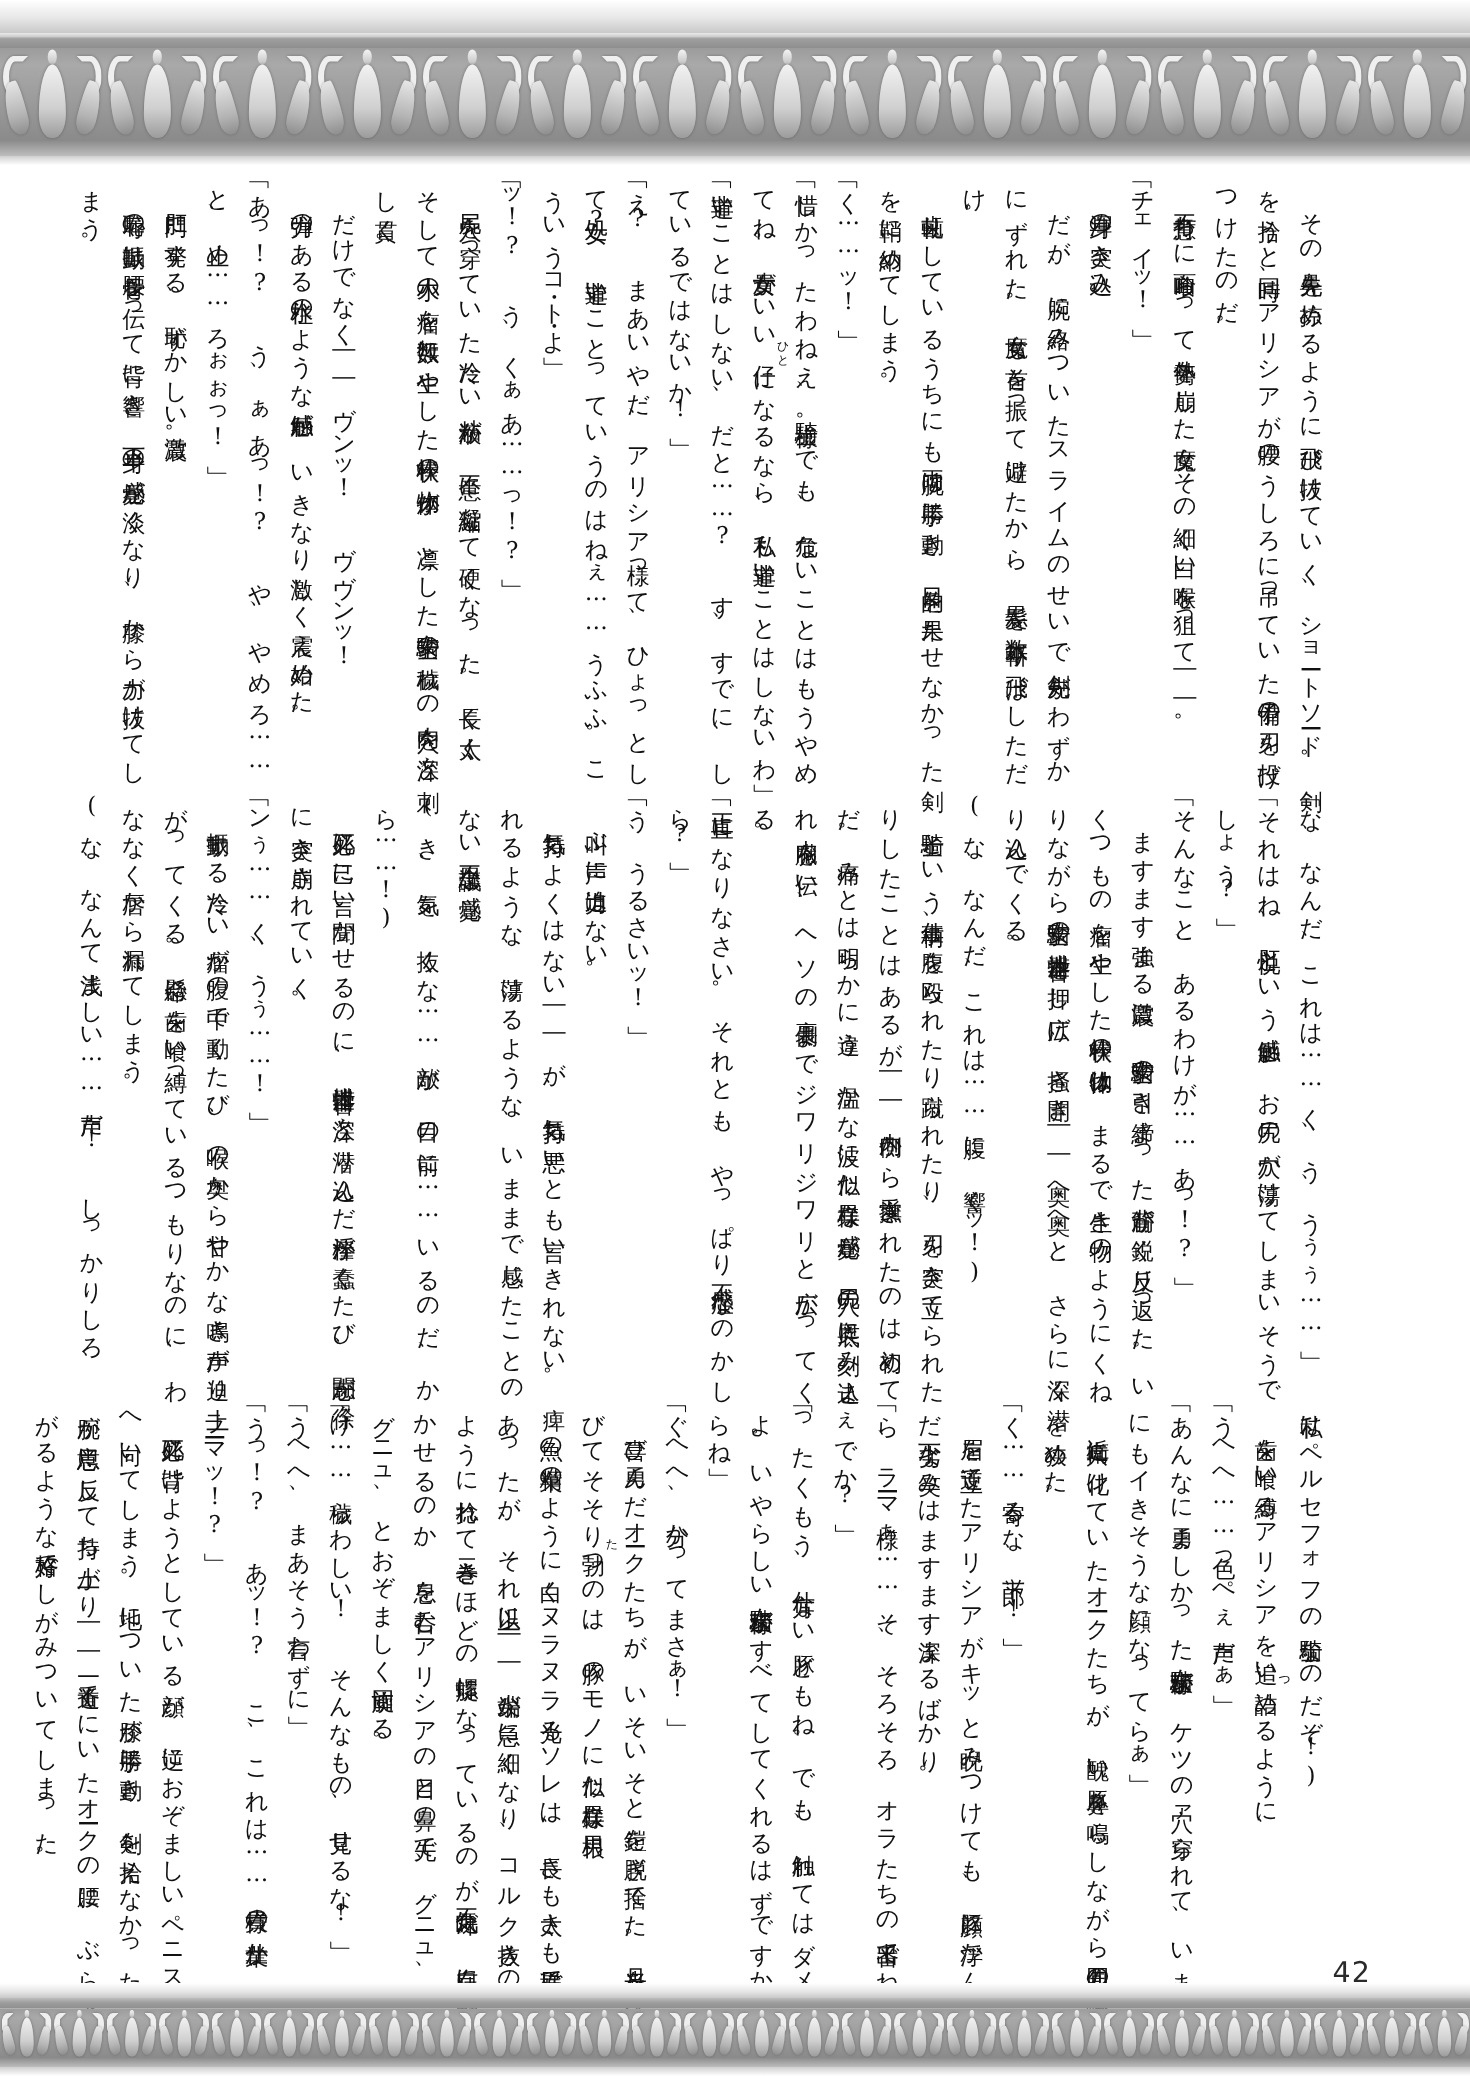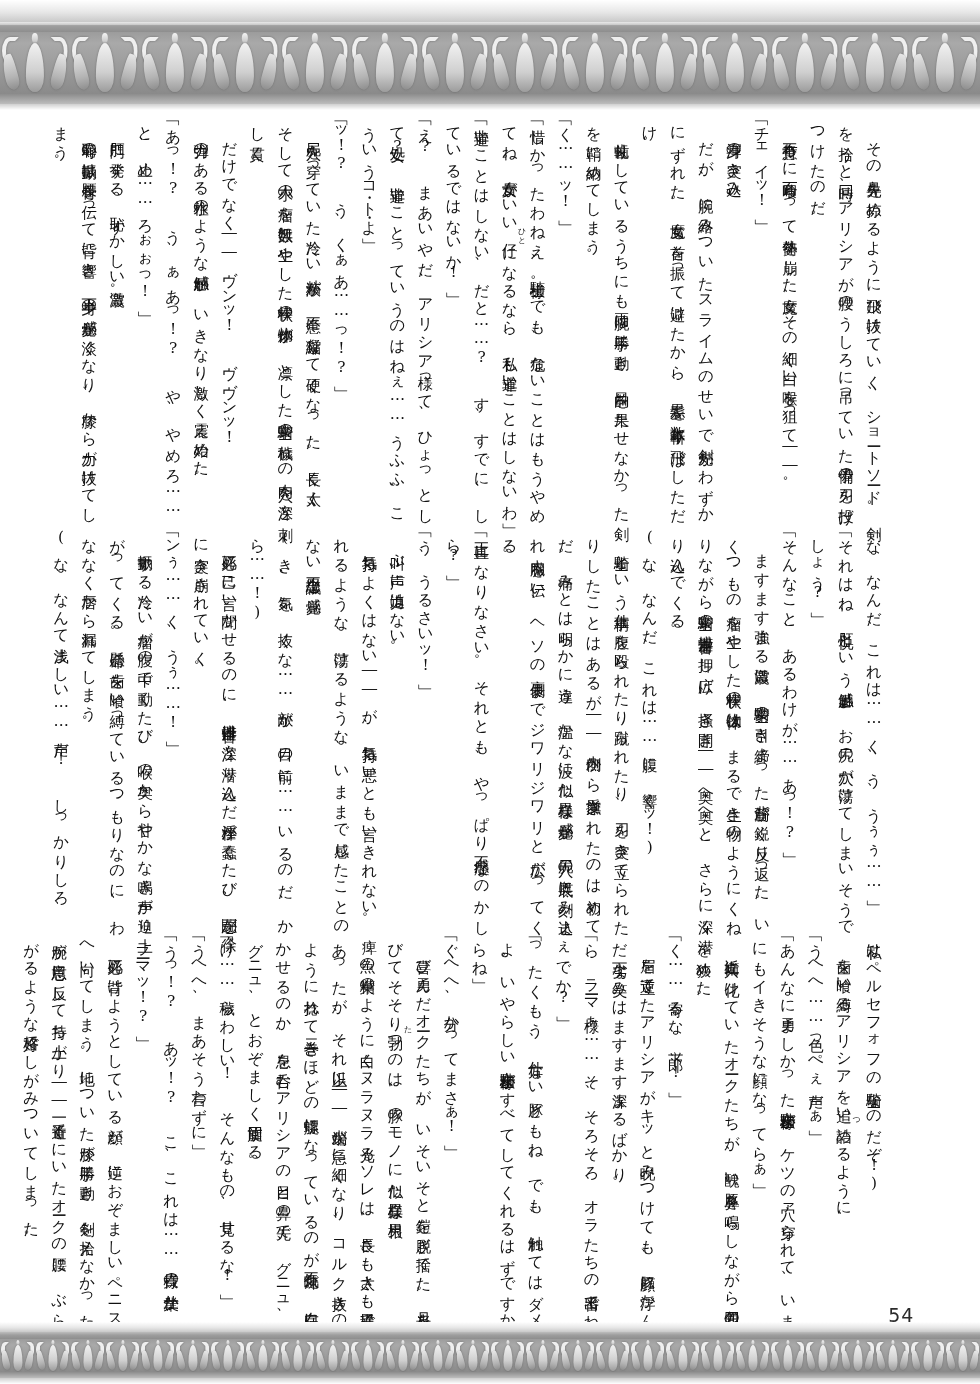--- a/index.html
+++ b/index.html
@@ -313,21 +313,21 @@
       <p class="para noindent">「ぐへへ、分かってまさぁ!」</p>
       <p class="para">喜び勇んだオークたちが、いそいそと鎧を脱ぎ捨てた。月光を浴びてそそり<ruby>勃<rt>た</rt></ruby>つのは、豚のモノに似た異様な男根。</p>
       <p class="para">魚の精巣のように白くヌラヌラ光るソレは、長さも太さも異様であったが、それ以上に――尖端が急に細くなり、コルク抜きのように捻れて二巻きほどの螺旋になっているのが不気味だ。自在に動かせるのか、息を呑むアリシアの目と鼻の先で、グニュ、グニュ、とおぞましく旋回する。</p>
       <p class="para noindent">「け……穢らわしい! そんなもの、見せるな!」</p>
       <p class="para noindent">「うへへ、まあそう言わずに」</p>
       <p class="para noindent">「うっ!? あッ!? こ、これは……貴様の仕業か、ラーマッ!?」</p>
       <p class="para">必死に背けようとしている顔が、逆におぞましいペニスへ向いてしまう。地についた膝が勝手に動き、剣を拾えなかった腕が意思に反して持ち上がり――一番近くにいたオークの腰に、ぶら下がるような格好でしがみついてしまった。</p>
     </div>
 </div>
 
-<div class="page-number">54</div>
+<div class="page-number">42</div>
 
 <div class="ornament-band ornament-bottom">
   <div class="orn-gradient-top" style="height:10px;"></div>
   <div class="orn-rail" style="top:10px;height:7px;"></div>
   <div class="orn-main" style="top:17px;height:33px;">
     <div class="orn-motifs" id="motifs-bottom">
         <div class="motif">
           <div class="scroll-l"></div>
           <div class="scroll-r"></div>
           <div class="bud"></div>

